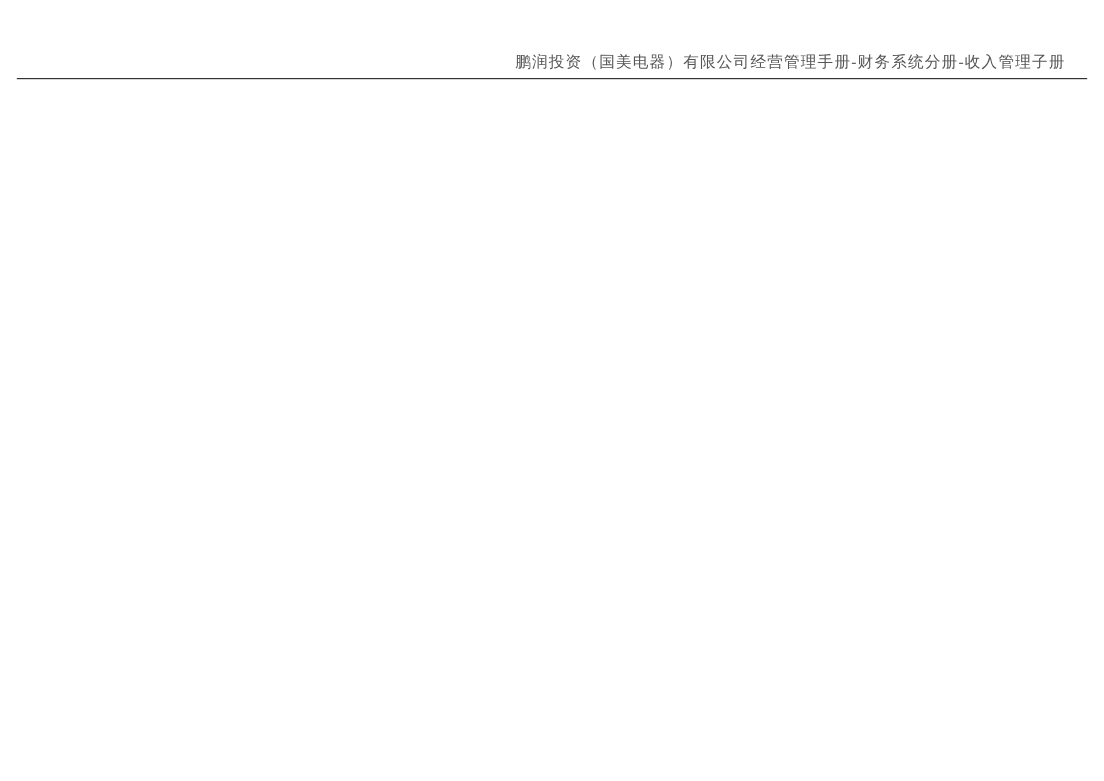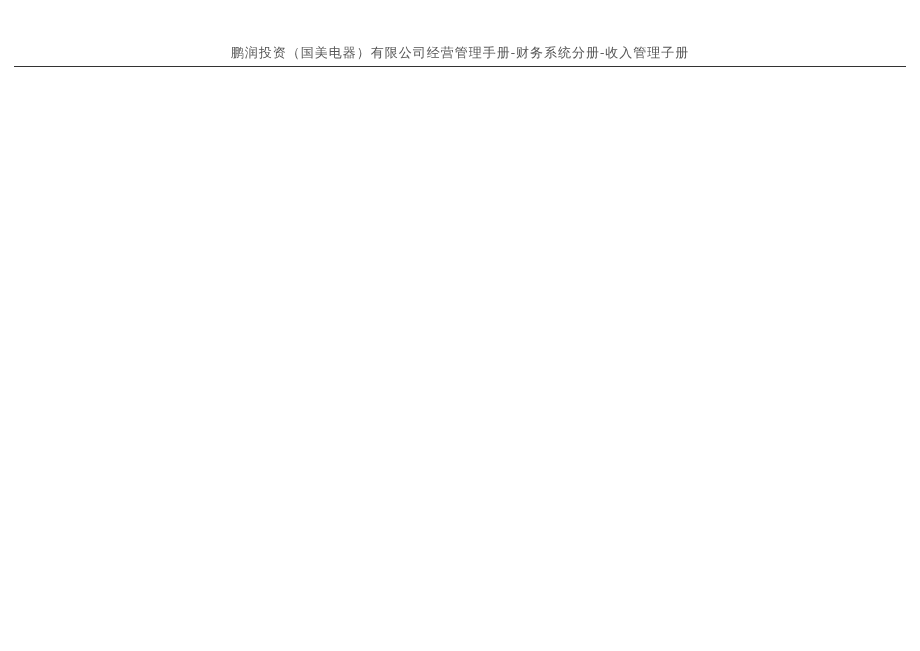--- a/index.html
+++ b/index.html
@@ -13,21 +13,21 @@
       background: #ffffff;
       font-family: "SimSun", "宋体", serif;
       position: relative;
     }
     .page-header {
       position: absolute;
       top: 43px;
       left: 0;
       right: 0;
       padding: 0 18px 4px 18px;
-      text-align: center;
+      text-align: right;
       border-bottom: 1px solid #333333;
       margin: 0 14px;
     }
     .header-text {
       font-size: 13px;
       color: #555555;
       letter-spacing: 1px;
       font-weight: normal;
     }
   </style>

